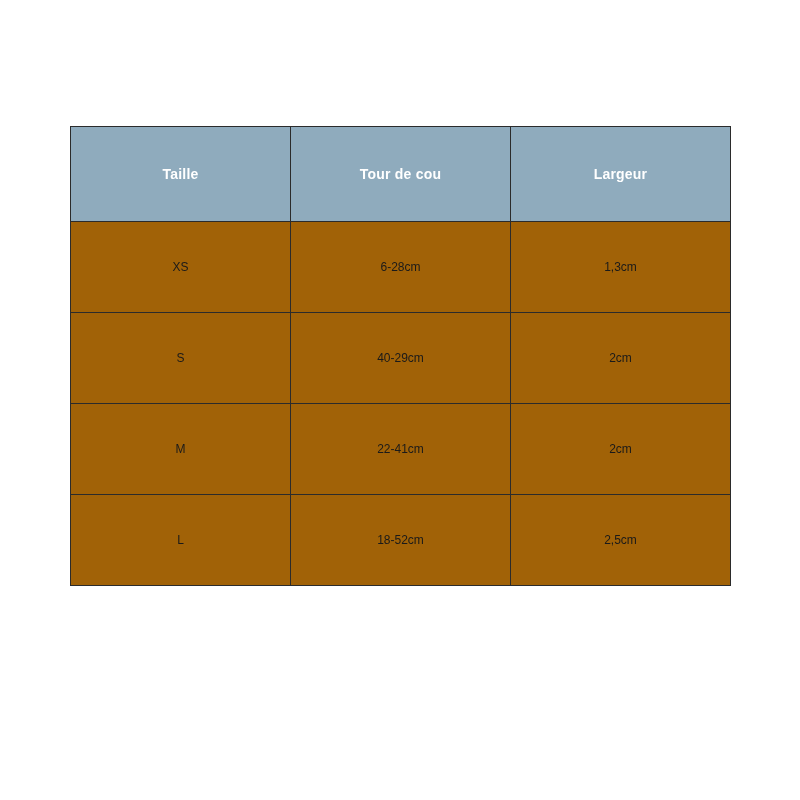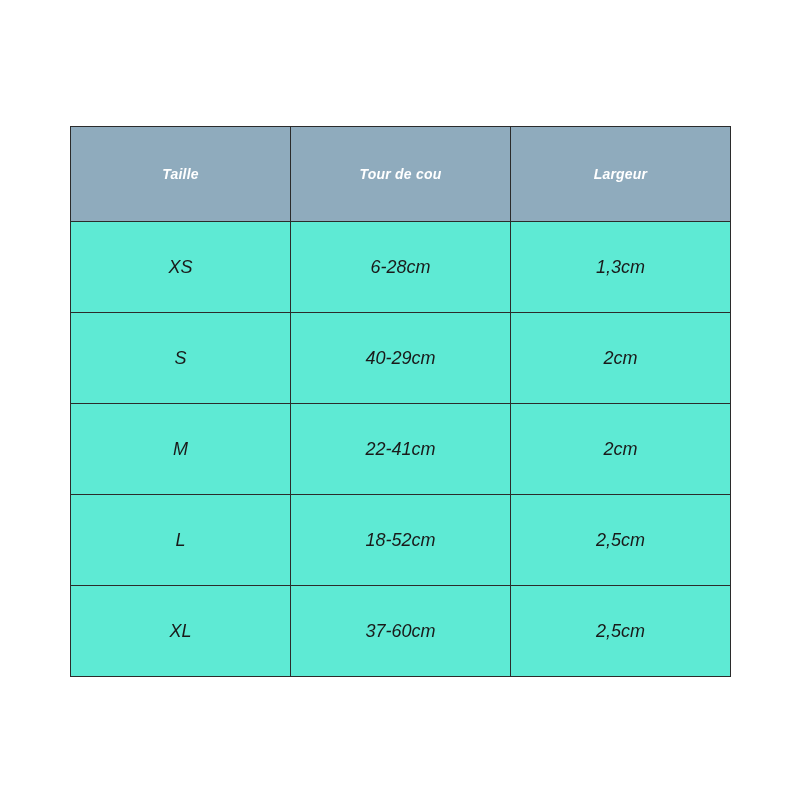--- a/index.html
+++ b/index.html
@@ -17,40 +17,39 @@
   .table-wrap {
     position: absolute;
     left: 70px;
     top: 126px;
     width: 660px;
   }
   table.size-table {
     border-collapse: collapse;
     width: 660px;
     table-layout: fixed;
-    font-style: italic;
   }
   table.size-table th,
   table.size-table td {
     border: 1px solid #2b2b2b;
     text-align: center;
     vertical-align: middle;
   }
   table.size-table thead th {
     background: #8fabbd;
     color: #ffffff;
     font-size: 14px;
     font-weight: bold;
     height: 92px;
     letter-spacing: 0.2px;
   }
   table.size-table tbody td {
-    background: #5eead4;
+    background: #a16207;
     color: #1a1a1a;
-    font-size: 18px;
+    font-size: 12px;
     font-weight: normal;
     height: 88px;
   }
   col.c1 { width: 220px; }
   col.c2 { width: 220px; }
   col.c3 { width: 220px; }
 </style>
 </head>
 <body>
 
@@ -82,20 +81,15 @@
       <tr>
         <td>M</td>
         <td>22-41cm</td>
         <td>2cm</td>
       </tr>
       <tr>
         <td>L</td>
         <td>18-52cm</td>
         <td>2,5cm</td>
       </tr>
-      <tr>
-        <td>XL</td>
-        <td>37-60cm</td>
-        <td>2,5cm</td>
-      </tr>
     </tbody>
   </table>
 </div>
 
 </body></html>

